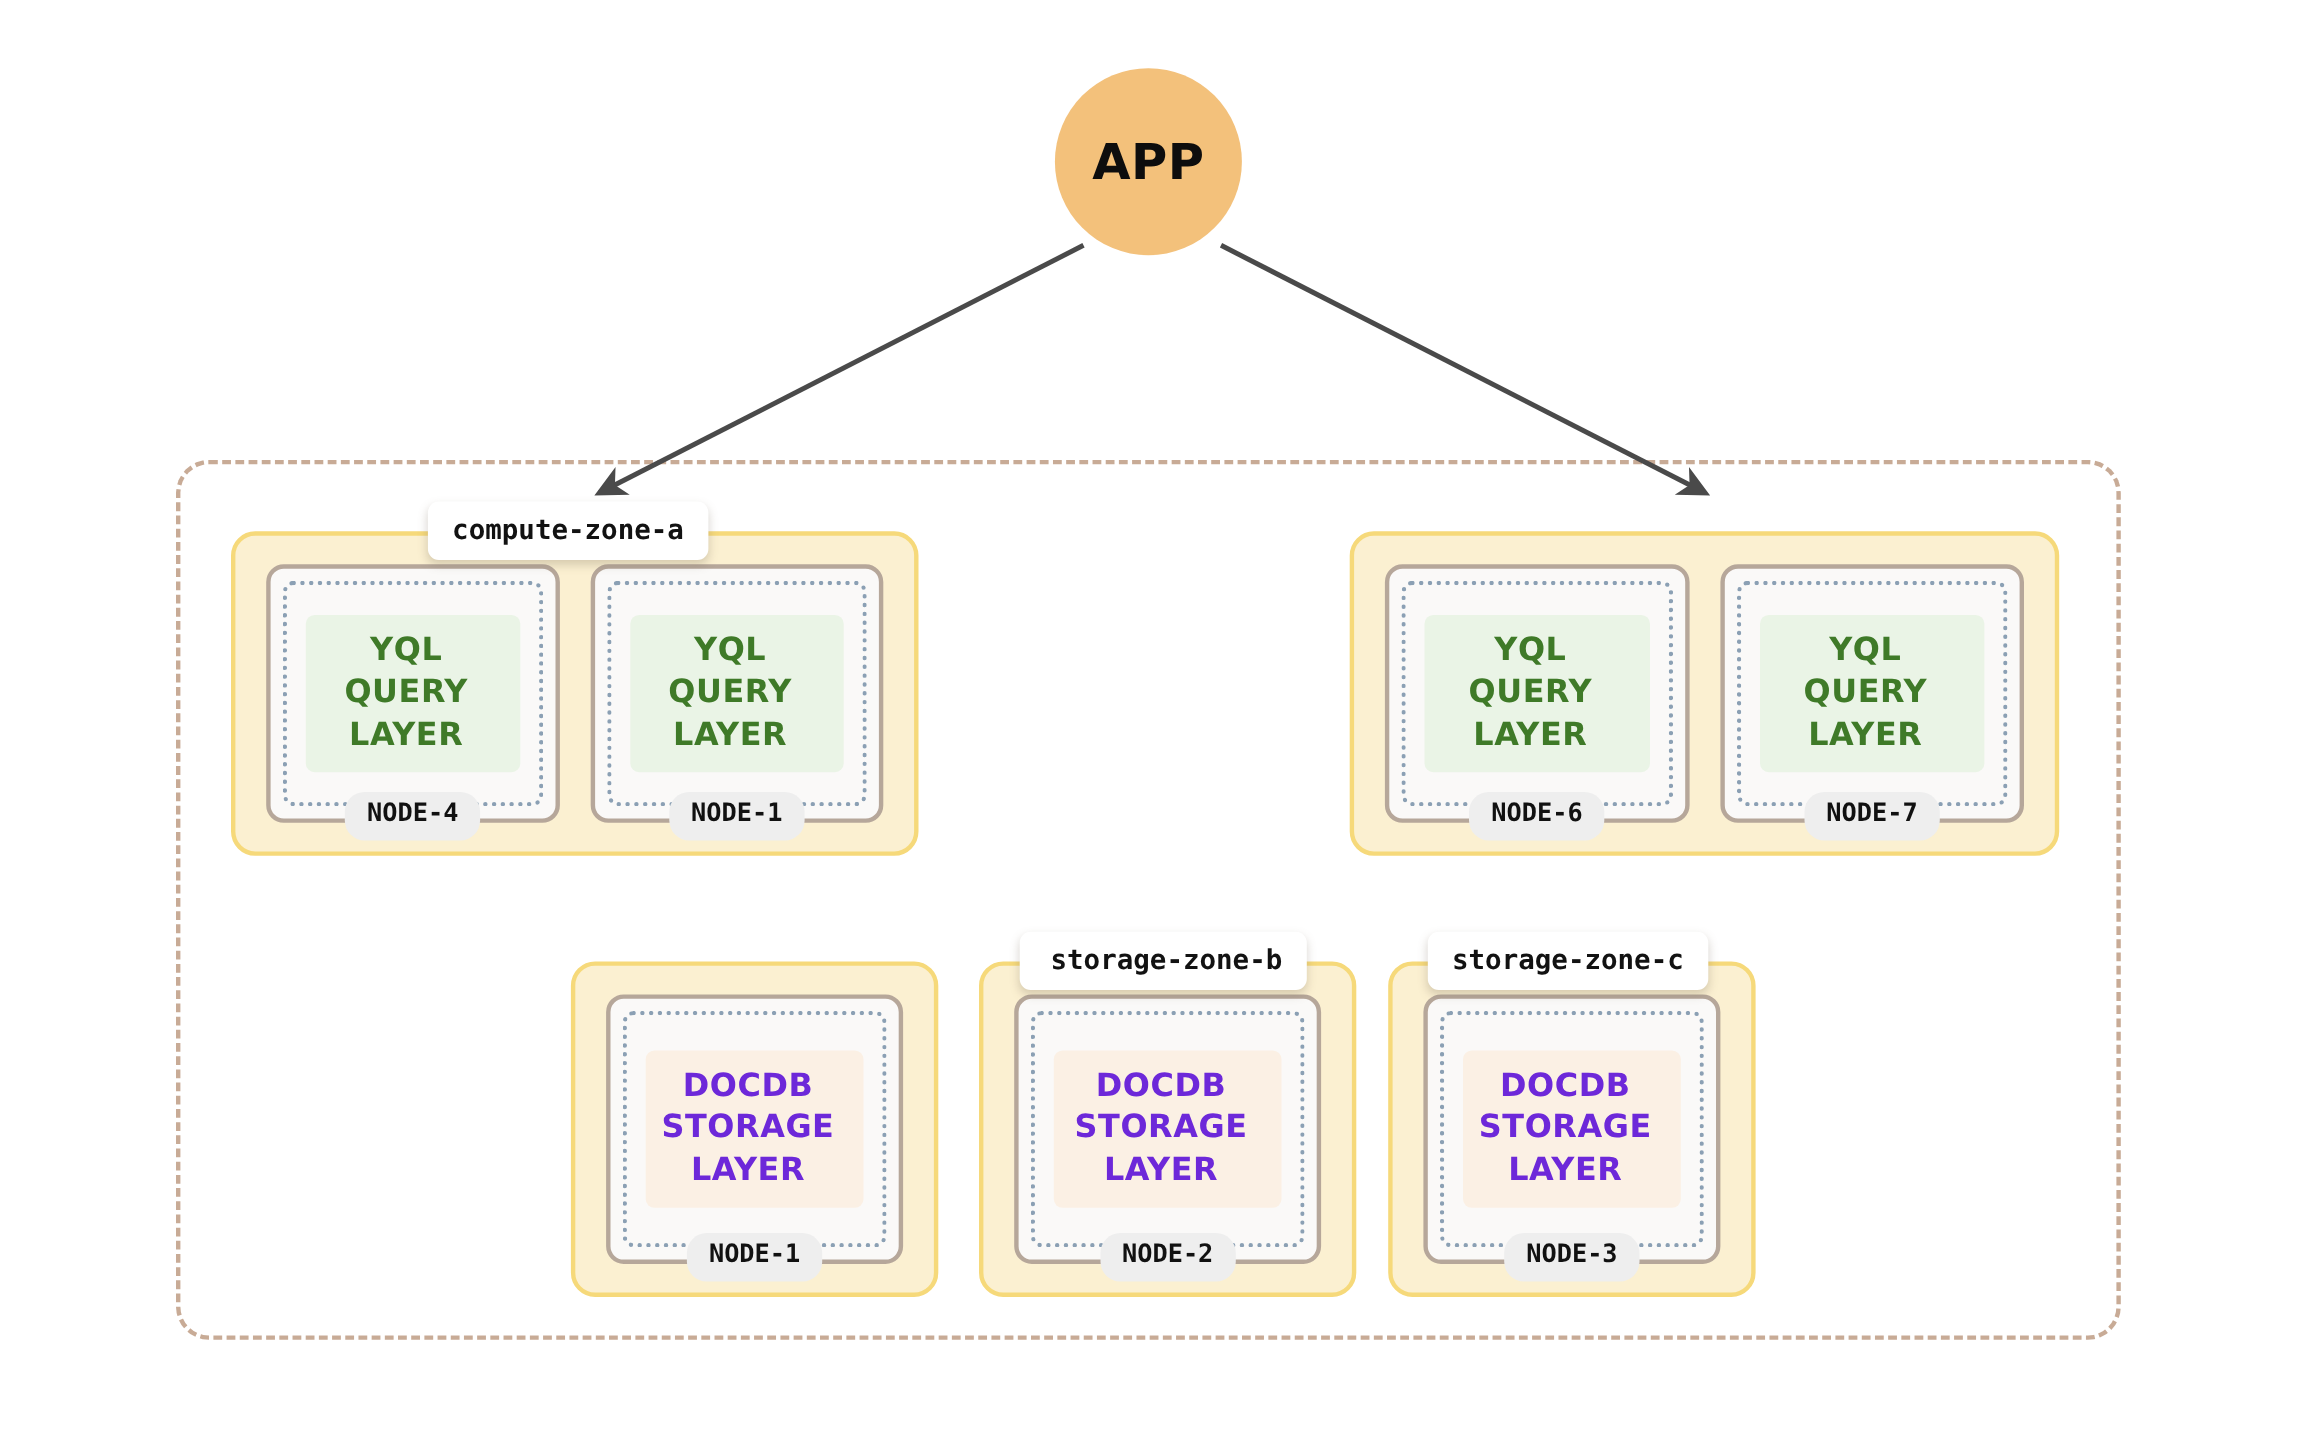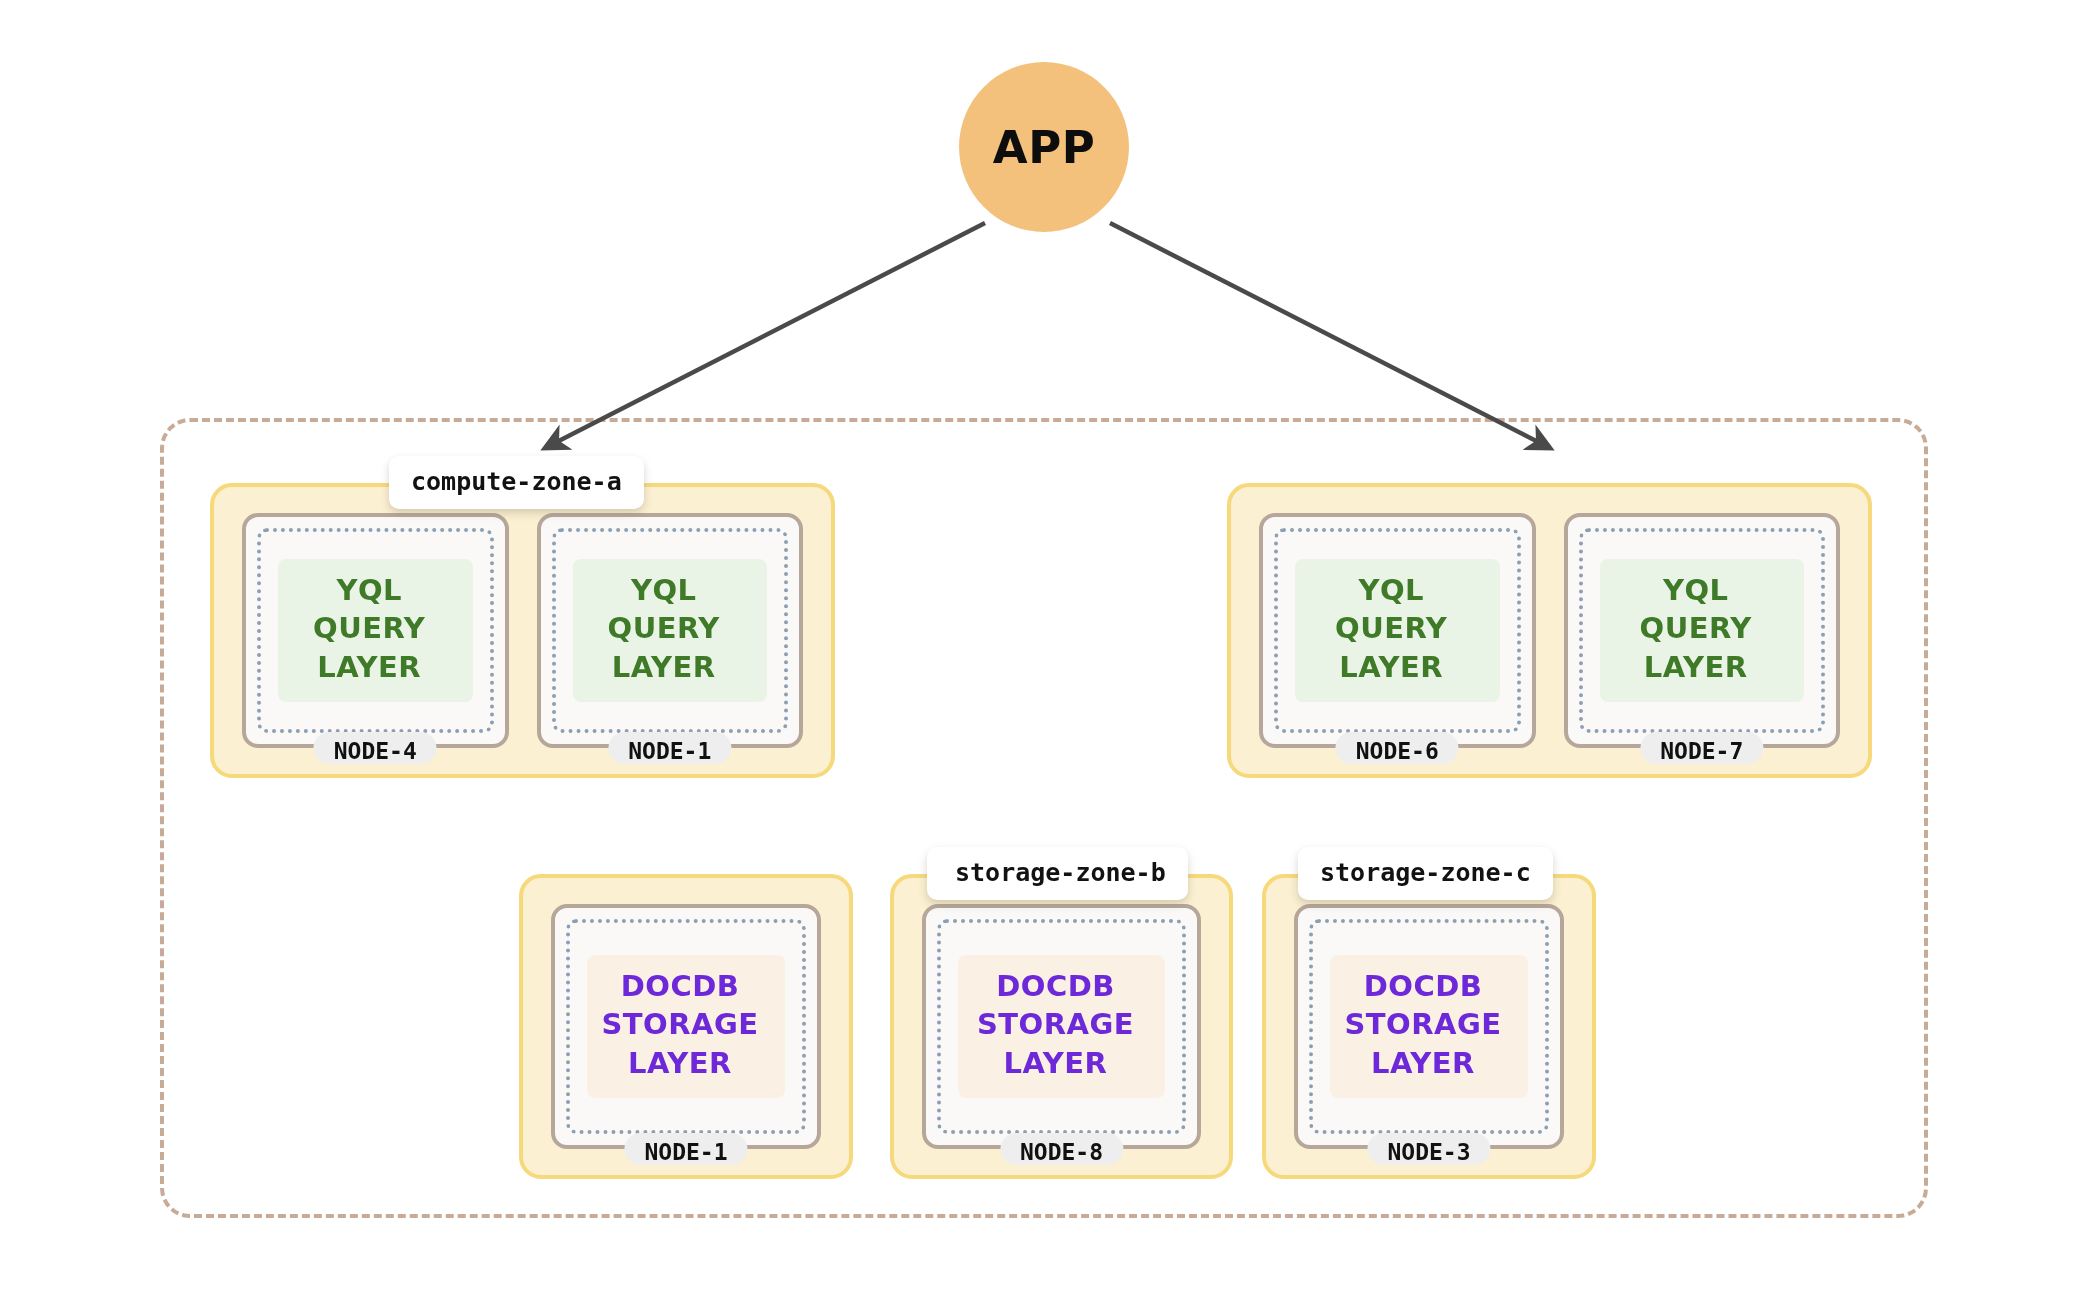--- a/index.html
+++ b/index.html
@@ -141,21 +141,21 @@
     background: #fbf0e4;
     color: #6d28d9;
   }
   .node-badge {
     position: absolute;
     bottom: -20px;
     left: 50%;
     transform: translateX(-50%);
     background: #eeeeee;
     border-radius: 18px;
-    padding: 6px 20px 0 20px;
+    padding: 6px 20px 12px 20px;
     font-family: "DejaVu Sans Mono", monospace;
     font-size: 23px;
     font-weight: 700;
     color: #111111;
     white-space: nowrap;
     z-index: 7;
   }
 </style>
 </head>
 <body>
@@ -241,21 +241,21 @@
 
   <div class="zone" style="left:890px; top:874px; width:343px; height:305px;">
     <div class="zone-inner">
       <div class="node">
         <div class="node-dotted">
           <div class="layer-box layer-storage">
             <div>DOCDB</div>
             <div>STORAGE LAYER</div>
           </div>
         </div>
-        <div class="node-badge">NODE-8</div>
+        <div class="node-badge">NODE-2</div>
       </div>
     </div>
   </div>
   <div class="zone-title" style="left:927px; top:847px;padding-left:28px;">storage-zone-b</div>
 
   <div class="zone" style="left:1262px; top:874px; width:334px; height:305px;">
     <div class="zone-inner">
       <div class="node">
         <div class="node-dotted">
           <div class="layer-box layer-storage">

